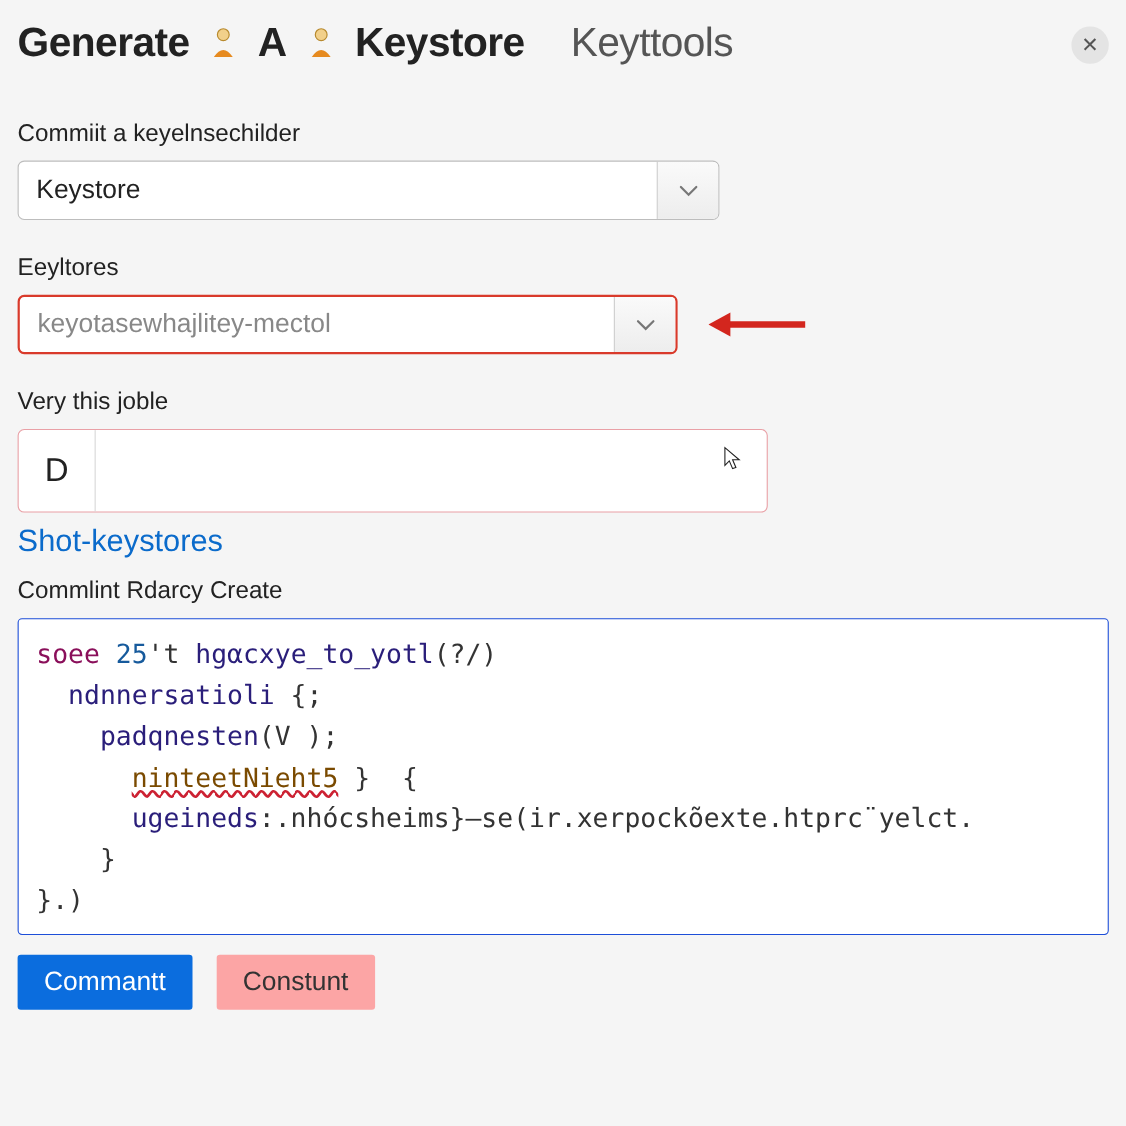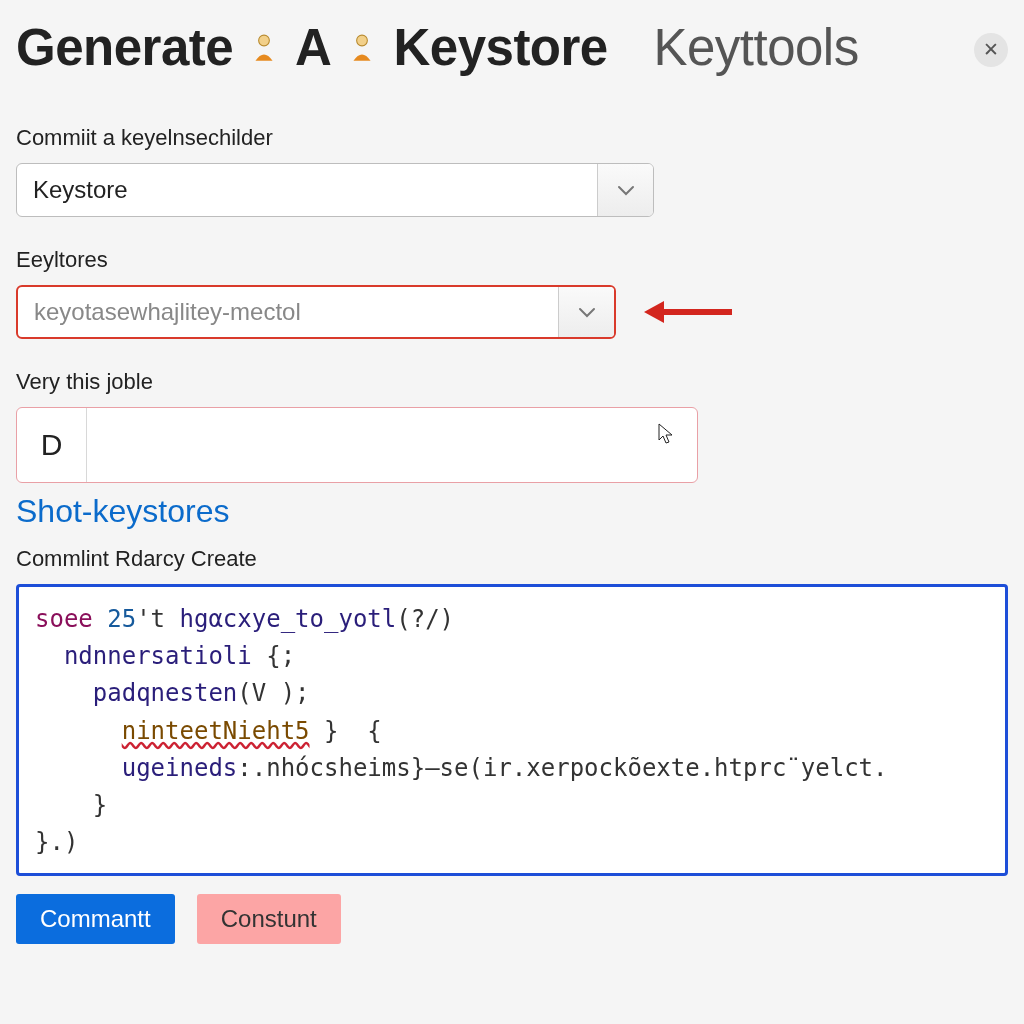--- a/index.html
+++ b/index.html
@@ -14,21 +14,21 @@
     .dialog {
       padding: 18px 16px 0 16px;
     }
     .header {
       display: flex;
       align-items: center;
       justify-content: space-between;
       margin-bottom: 48px;
     }
     .title {
-      font-size: 51px;
+      font-size: 37px;
       font-weight: 400;
       letter-spacing: -0.5px;
       display: flex;
       align-items: center;
       gap: 16px;
     }
     .title .bold { font-weight: 600; }
     .title .light { font-weight: 300; color: #555; }
     .title .ico {
       display: inline-flex;
@@ -130,31 +130,31 @@
       height: 100%;
     }
     .cursor-icon {
       position: absolute;
       right: 22px;
       top: 14px;
       color: #333;
     }
     .link {
       color: #0b6bcb;
-      font-size: 32px;
+      font-size: 28px;
       text-decoration: none;
       display: inline-block;
       margin-top: 10px;
       cursor: pointer;
     }
     .code-block {
       width: 100%;
       max-width: 992px;
       background: #fff;
-      border: 3px solid #1d4ed8;
+      border: 1px solid #1d4ed8;
       border-radius: 4px;
       padding: 14px 16px 12px 16px;
       font-family: "Menlo", "Consolas", monospace;
       font-size: 24px;
       line-height: 1.55;
       white-space: pre;
       overflow: hidden;
       color: #333;
     }
     .code-block .kw { color: #8a0f5a; }

